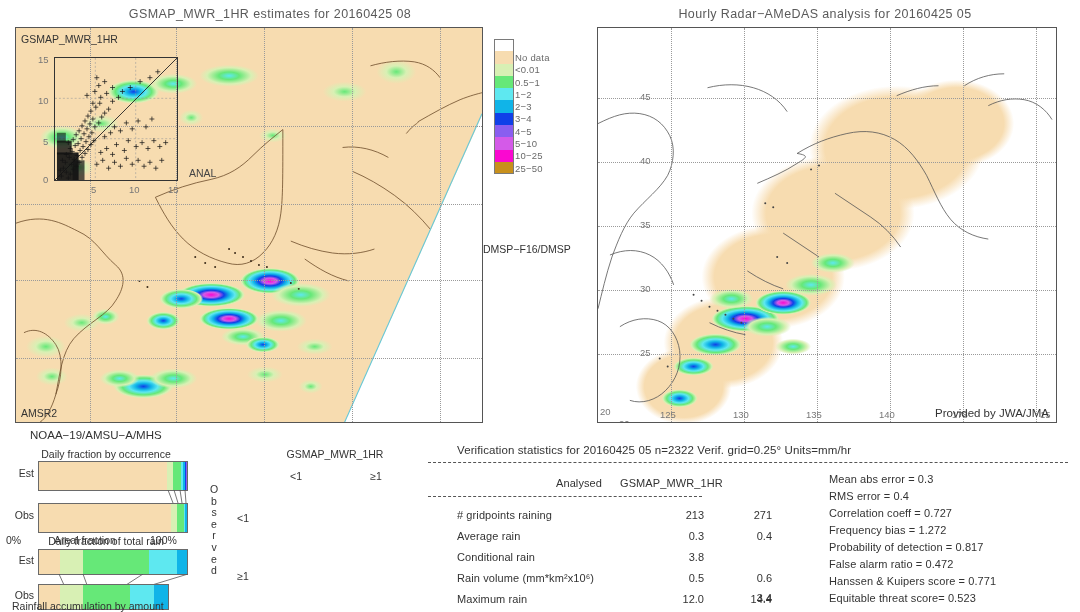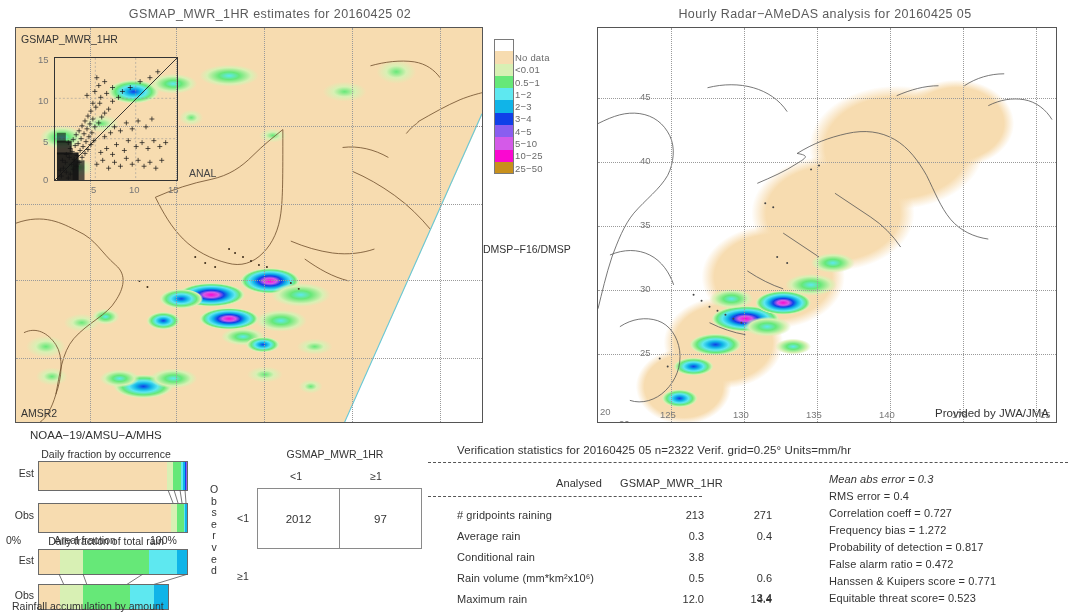--- a/index.html
+++ b/index.html
@@ -40,21 +40,21 @@
   .vlabel{position:absolute;font-size:10.5px;color:#333;line-height:11.6px;text-align:center;width:12px;}
 
   
   .stat{position:absolute;font-size:11px;color:#333;white-space:nowrap;letter-spacing:.1px;margin-left:29px;}
   .dashrule{position:absolute;height:0;border-top:1.6px dashed #555;}
   .statcol{position:absolute;font-size:11px;color:#333;white-space:nowrap;text-align:right;}
 </style>
 </head>
 <body>
 
-<div class="abs ttl" style="left:75px;top:7px;width:390px;">GSMAP_MWR_1HR estimates for 20160425 02</div>
+<div class="abs ttl" style="left:75px;top:7px;width:390px;">GSMAP_MWR_1HR estimates for 20160425 08</div>
 
 <div class="panel" style="left:15px;top:27px;width:468px;height:396px;">
 
   <svg class="maplayer" viewBox="0 0 468 396" preserveAspectRatio="none">
     <defs>
       <clipPath id="swathClip">
         <path d="M0,0 L468,0 L468,88 L330,396 L0,396 Z"></path>
       </clipPath>
       <radialGradient id="gA" cx="50%" cy="50%" r="50%">
         <stop offset="0%" stop-color="#fa08d0"></stop>
@@ -473,24 +473,20 @@
 <div class="abs ct-hdr" style="left:256px;top:470px;width:80px;">&lt;1</div>
 <div class="abs ct-hdr" style="left:336px;top:470px;width:80px;">≥1</div>
 
 <div class="abs ct-hdr" style="left:232px;top:512px;width:22px;">&lt;1</div>
 <div class="abs ct-hdr" style="left:232px;top:570px;width:22px;">≥1</div>
 
 <div class="vlabel" style="left:208px;top:484px;">O<br>b<br>s<br>e<br>r<br>v<br>e<br>d</div>
 
 <table class="ct-tbl" style="left:257px;top:488px;">
   <tbody>
-      <tr>
-    <td>2012</td>
-    <td>97</td>
-  </tr>
 </tbody>
   </table>
 
 <div class="stat" style="left:428px;top:444px;font-size:11.5px;">Verification statistics for 20160425 05   n=2322   Verif. grid=0.25°   Units=mm/hr</div>
 <div class="dashrule" style="left:428px;top:462px;width:640px;"></div>
 
 <div class="stat" style="left:527px;top:477px;">Analysed</div>
 <div class="stat" style="left:591px;top:477px;">GSMAP_MWR_1HR</div>
 <div class="dashrule" style="left:428px;top:496px;width:274px;"></div>
 
@@ -507,20 +503,20 @@
 <div class="statcol" style="left:728px;top:551px;width:44px;margin-top:41px;">3.4</div>
 
 <div class="stat" style="left:428px;top:572px;">Rain volume (mm*km²x10⁶)</div>
 <div class="statcol" style="left:660px;top:572px;width:44px;">0.5</div>
 <div class="statcol" style="left:728px;top:572px;width:44px;">0.6</div>
 
 <div class="stat" style="left:428px;top:593px;">Maximum rain</div>
 <div class="statcol" style="left:660px;top:593px;width:44px;">12.0</div>
 <div class="statcol" style="left:728px;top:593px;width:44px;">14.4</div>
 
-<div class="stat" style="left:800px;top:473px;font-style:italic;">Mean abs error = 0.3</div>
+<div class="stat" style="left:800px;top:473px;">Mean abs error = 0.3</div>
 <div class="stat" style="left:800px;top:490px;">RMS error = 0.4</div>
 <div class="stat" style="left:800px;top:507px;">Correlation coeff = 0.727</div>
 <div class="stat" style="left:800px;top:524px;">Frequency bias = 1.272</div>
 <div class="stat" style="left:800px;top:541px;">Probability of detection = 0.817</div>
 <div class="stat" style="left:800px;top:558px;">False alarm ratio = 0.472</div>
 <div class="stat" style="left:800px;top:575px;">Hanssen &amp; Kuipers score = 0.771</div>
 <div class="stat" style="left:800px;top:592px;">Equitable threat score= 0.523</div>
 
 </body></html>

